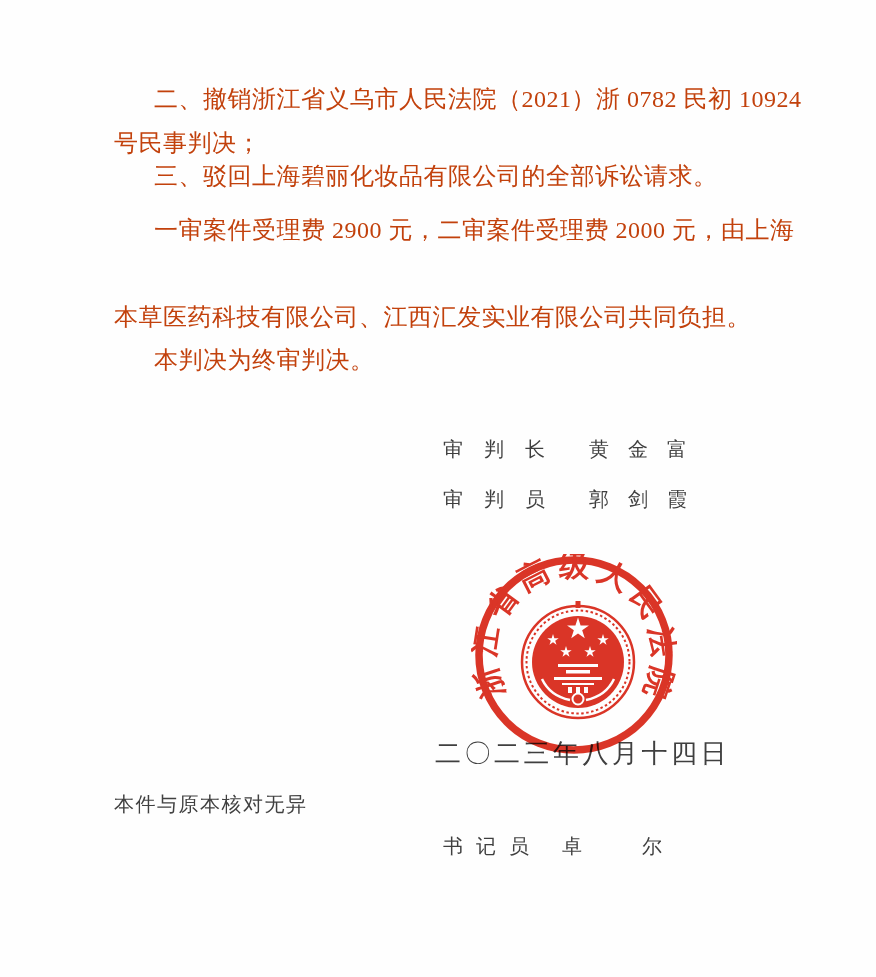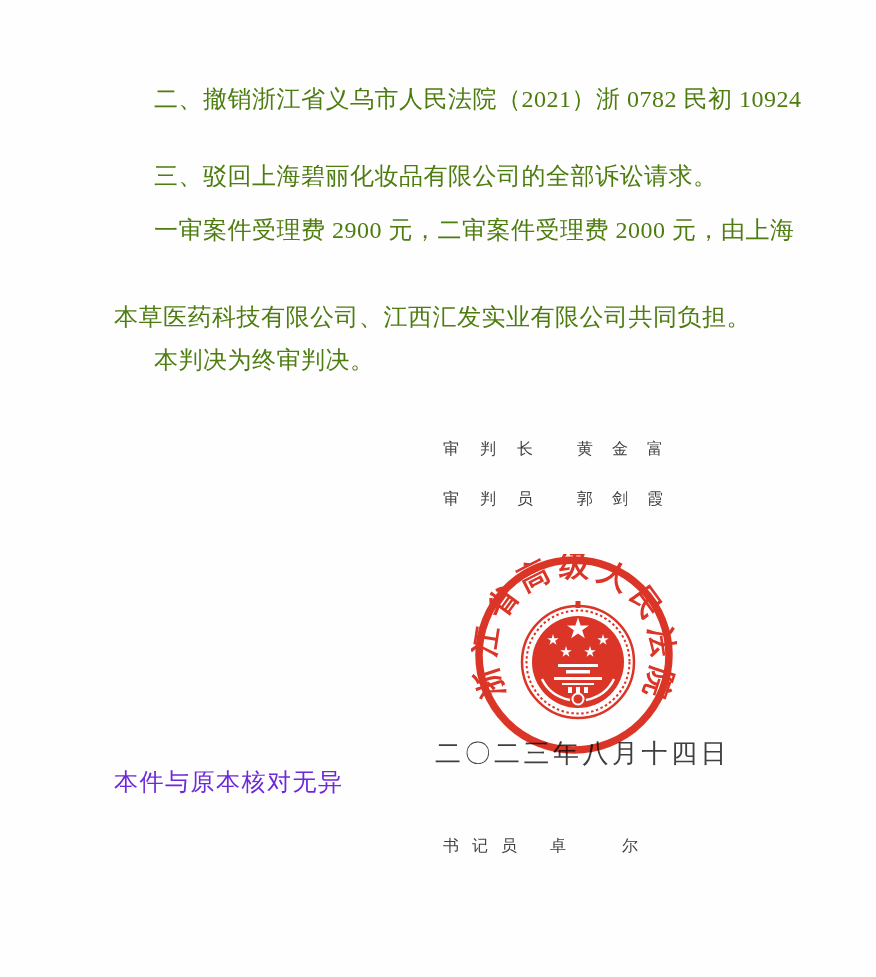--- a/index.html
+++ b/index.html
@@ -10,49 +10,49 @@
     overflow:hidden;
     font-family:"Liberation Serif","DejaVu Serif",serif;
     color:#3f3f3f;
   }
   .bline{
     position:absolute;
     font-size:24px;
     line-height:30px;
     letter-spacing:0.5px;
     white-space:nowrap;
-    color:#4d7c0f;
+    color:#c2410c;
   }
   .sig-row{
     position:absolute;
     left:443px;
-    font-size:16px;
+    font-size:20px;
     line-height:30px;
     white-space:nowrap;
     color:#3f3f3f;
   }
   .sig-role{letter-spacing:21px;}
   .sig-name{letter-spacing:19px;margin-left:23px;}
   .clerk-row .sig-role{letter-spacing:13px;}
   .clerk-row .sig-name{letter-spacing:20px;margin-left:20px;text-align:center;}
   .date-line{
     position:absolute;
     left:435px;top:739px;
     font-size:26px;line-height:30px;
     letter-spacing:3.5px;
     white-space:nowrap;
     color:#3f3f3f;
   }
   .verify-line{
     position:absolute;
-    left:114px;top:767px;
-    font-size:24px;line-height:30px;
+    left:114px;top:789px;
+    font-size:20px;line-height:30px;
     letter-spacing:1.5px;
     white-space:nowrap;
-    color:#6d28d9;
+    color:#404040;
   }
   .seal{
     position:absolute;
     left:471px;top:554px;
     width:206px;height:202px;
     mix-blend-mode:multiply;
     opacity:0.95;
   }
   .seal svg{display:block;width:206px;height:202px;}
   .seal-text{
@@ -60,20 +60,21 @@
     font-weight:bold;
     font-size:30px;
   }
 </style>
 </head>
 <body>
 
 <div class="page">
 
   <div class="bline" style="top:84px;left:154px">二、撤销浙江省义乌市人民法院（2021）浙 0782 民初 10924</div>
+  <div class="bline" style="top:128px;left:114px">号民事判决；</div>
   <div class="bline" style="top:161px;left:154px">三、驳回上海碧丽化妆品有限公司的全部诉讼请求。</div>
   <div class="bline" style="top:215px;left:154px">一审案件受理费 2900 元，二审案件受理费 2000 元，由上海</div>
   <div class="bline" style="top:345px;left:154px">本判决为终审判决。</div>
   <div class="bline" style="top:302px;left:114px">本草医药科技有限公司、江西汇发实业有限公司共同负担。</div>
 
   <div class="sig-row" style="top:434px">
     <span class="sig-role">审判长</span><span class="sig-name">黄金富</span>
   </div>
   <div class="sig-row" style="top:484px">
     <span class="sig-role">审判员</span><span class="sig-name">郭剑霞</span>

